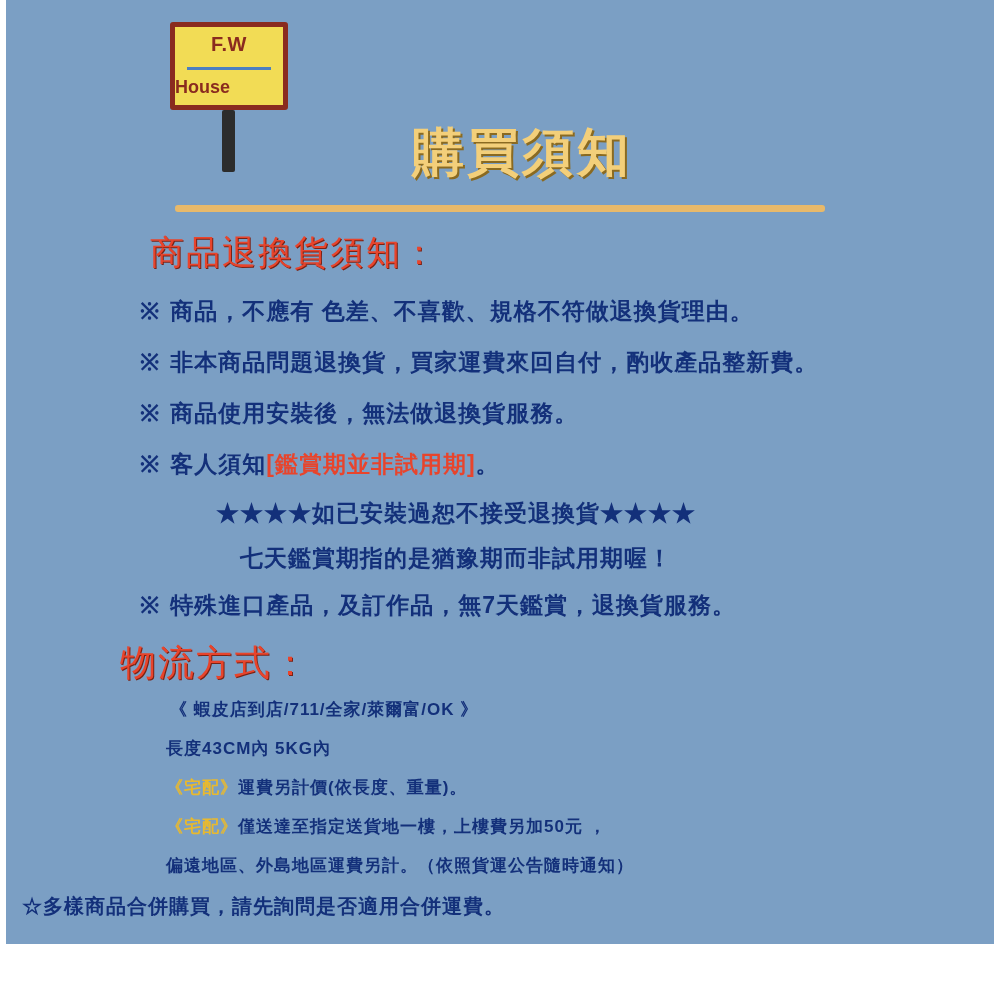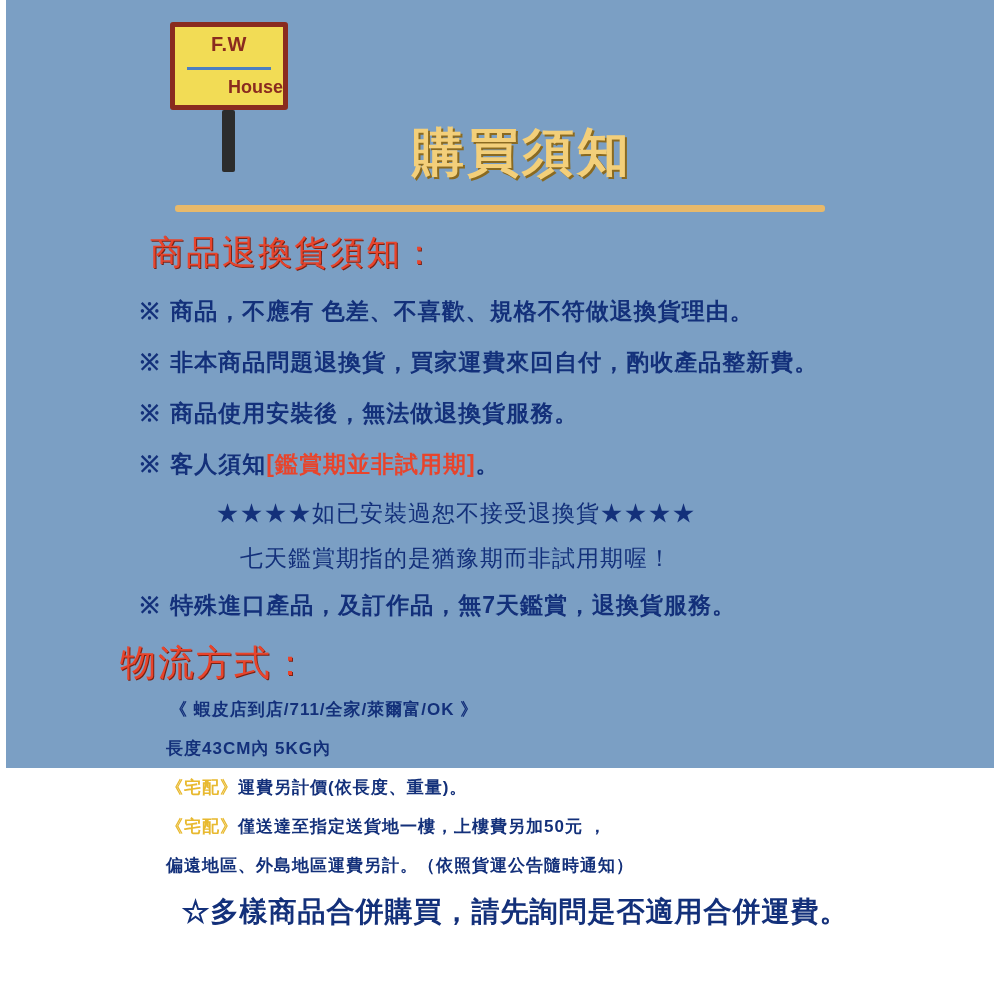--- a/index.html
+++ b/index.html
@@ -9,21 +9,21 @@
   body {
     width: 1000px;
     height: 1000px;
     background: #ffffff;
     font-family: "Liberation Sans", sans-serif;
     overflow: hidden;
   }
   #page {
     position: relative;
     width: 1000px;
-    height: 768px;
+    height: 944px;
     background: #7b9fc4;
     box-sizing: border-box;
   }
   
   .edge {
     position: absolute;
     top: 0;
     bottom: 0;
     width: 6px;
     background: #ffffff;
@@ -68,21 +68,21 @@
     left: 12px;
     right: 12px;
     height: 3px;
     background: #4c7fc0;
   }
   .sign-house {
     position: absolute;
     top: 50px;
     left: 0;
     right: 0;
-    text-align: right;
+    text-align: left;
     font-size: 18px;
     font-weight: bold;
     color: #8a2b1f;
   }
   .sign-post {
     position: absolute;
     left: 52px;
     top: 88px;
     width: 13px;
     height: 62px;
@@ -154,21 +154,21 @@
     white-space: nowrap;
   }
   .bullet .mark {
     margin-right: 10px;
   }
   .bullet .hl {
     color: #e8442c;
   }
   .centerline {
     color: #13307a;
-    font-weight: normal;
+    font-weight: bold;
     font-size: 23px;
     text-align: center;
     letter-spacing: 1px;
     margin: 0 0 14px 0;
     padding-right: 88px;
     white-space: nowrap;
   }
   .logi-line {
     color: #13307a;
     font-weight: bold;
@@ -177,25 +177,25 @@
     margin: 0 0 16px 170px;
     white-space: nowrap;
   }
   .logi-line.indent-less { margin-left: 166px; }
   .logi-line .tag {
     color: #e8b92f;
   }
   .foot-note {
     color: #13307a;
     font-weight: bold;
-    font-size: 28px;
-    text-align: center;
+    font-size: 20px;
+    text-align: left;
     letter-spacing: 1px;
     margin: 6px 0 0 0;
-    padding-left: 30px;
+    padding-left: 22px;
     white-space: nowrap;
   }
 </style>
 </head>
 <body>
 
 <div id="page">
   <div class="edge left"></div>
   <div class="edge right"></div>
 

